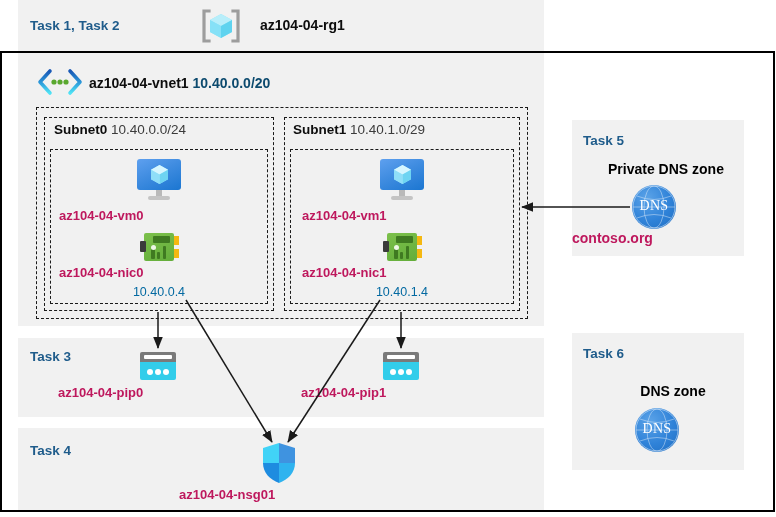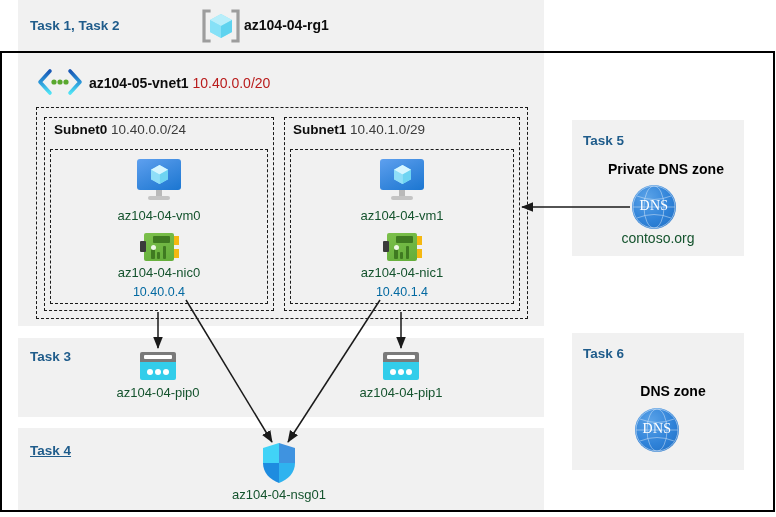--- a/index.html
+++ b/index.html
@@ -44,42 +44,42 @@
   
   .task-label {
     position: absolute;
     color: #1f5c8b;
     font-weight: bold;
     font-size: 13.5px;
     white-space: nowrap;
   }
   .node-label {
     position: absolute;
-    color: #14532d;
-    font-weight: normal;
+    color: #be185d;
+    font-weight: bold;
     font-size: 13px;
     white-space: nowrap;
-    text-align: center;
+    text-align: left;
   }
   .node-sub {
     position: absolute;
     color: #0369a1;
     font-weight: normal;
     font-size: 12.5px;
     white-space: nowrap;
     text-align: center;
   }
   .res-title {
     position: absolute;
     font-size: 14px;
     white-space: nowrap;
     color: #0d0d0d;
   }
   .res-title b { font-weight: bold; }
-  .res-title span.cidr { font-weight: normal; color: #b91c1c; }
+  .res-title span.cidr { font-weight: bold; color: #0c4a6e; }
   .subnet-title {
     position: absolute;
     font-size: 13.5px;
     white-space: nowrap;
     color: #0d0d0d;
   }
   .subnet-title b { font-weight: bold; }
   .subnet-title span.cidr { font-weight: normal; color: #3b3b3b; }
   .zone-title {
     position: absolute;
@@ -214,21 +214,21 @@
     <svg width="42" height="36" viewBox="0 0 42 36">
       <path d="M9 3 L4 3 L4 33 L9 33" stroke="#9d9d9d" stroke-width="3.2" fill="none" stroke-linecap="square"></path>
       <path d="M33 3 L38 3 L38 33 L33 33" stroke="#9d9d9d" stroke-width="3.2" fill="none" stroke-linecap="square"></path>
       <polygon points="21,6 32,12 32,24 21,30 10,24 10,12" fill="#8fe4f5"></polygon>
       <polygon points="21,6 32,12 21,18 10,12" fill="#b8eefa"></polygon>
       <polygon points="21,18 32,12 32,24 21,30" fill="#5fd3ef"></polygon>
       <polygon points="21,18 10,12 10,24 21,30" fill="#86e1f7"></polygon>
     </svg>
   </div>
 
-  <div class="res-title" style="left:244px; top:17px;">
+  <div class="res-title" style="left:260px; top:17px;">
     <b>az104-04-rg1</b>
   </div>
 
   <div class="outer-border"></div>
 
   <div class="panel" style="left:18px; top:53px; width:526px; height:273px;"></div>
 
   <div class="icon" style="left:36px; top:68px; width:48px; height:28px;">
     <svg width="48" height="28" viewBox="0 0 48 28">
       <defs>
@@ -240,21 +240,21 @@
       </defs>
       <path d="M14 3 L4 14 L14 25" stroke="url(#vnetGrad)" stroke-width="3.6" fill="none" stroke-linecap="round" stroke-linejoin="round"></path>
       <path d="M34 3 L44 14 L34 25" stroke="url(#vnetGrad)" stroke-width="3.6" fill="none" stroke-linecap="round" stroke-linejoin="round"></path>
       <circle cx="18" cy="14" r="2.6" fill="#5aa82e"></circle>
       <circle cx="24" cy="14" r="2.6" fill="#5aa82e"></circle>
       <circle cx="30" cy="14" r="2.6" fill="#5aa82e"></circle>
     </svg>
   </div>
 
   <div class="res-title" style="left:89px; top:75px;">
-    <b>az104-05-vnet1</b>
+    <b>az104-04-vnet1</b>
     <span class="cidr">10.40.0.0/20</span>
   </div>
 
   <div class="dashed" style="left:36px; top:107px; width:492px; height:212px;"></div>
 
   <div class="dashed" style="left:44px; top:117px; width:230px; height:194px;"></div>
 
   <div class="subnet-title" style="left:54px; top:122px;">
     <b>Subnet0</b>
     <span class="cidr">10.40.0.0/24</span>
@@ -348,21 +348,21 @@
     <div class="pip-top-bar"></div>
     <div class="pip-body"></div>
     <div class="pip-dot" style="left:7px;"></div>
     <div class="pip-dot" style="left:15px;"></div>
     <div class="pip-dot" style="left:23px;"></div>
   </div>
   <div class="node-label" style="left:301px; top:385px; width:200px;">az104-04-pip1</div>
 
   <div class="panel" style="left:18px; top:428px; width:526px; height:82px;"></div>
 
-  <div class="task-label" style="left:30px; top:443px;text-decoration:underline;">Task 4</div>
+  <div class="task-label" style="left:30px; top:443px;">Task 4</div>
 
   <div class="icon" style="left:261px; top:442px; width:36px; height:42px;">
     <svg width="36" height="42" viewBox="0 0 36 42">
       <defs>
         <clipPath id="shieldClip">
           <path d="M18 1 L34 6 L34 21 C34 31 27 37.5 18 41 C9 37.5 2 31 2 21 L2 6 Z"></path>
         </clipPath>
       </defs>
       <g clip-path="url(#shieldClip)">
         <rect x="0" y="0" width="18" height="21" fill="#41d3f7"></rect>

